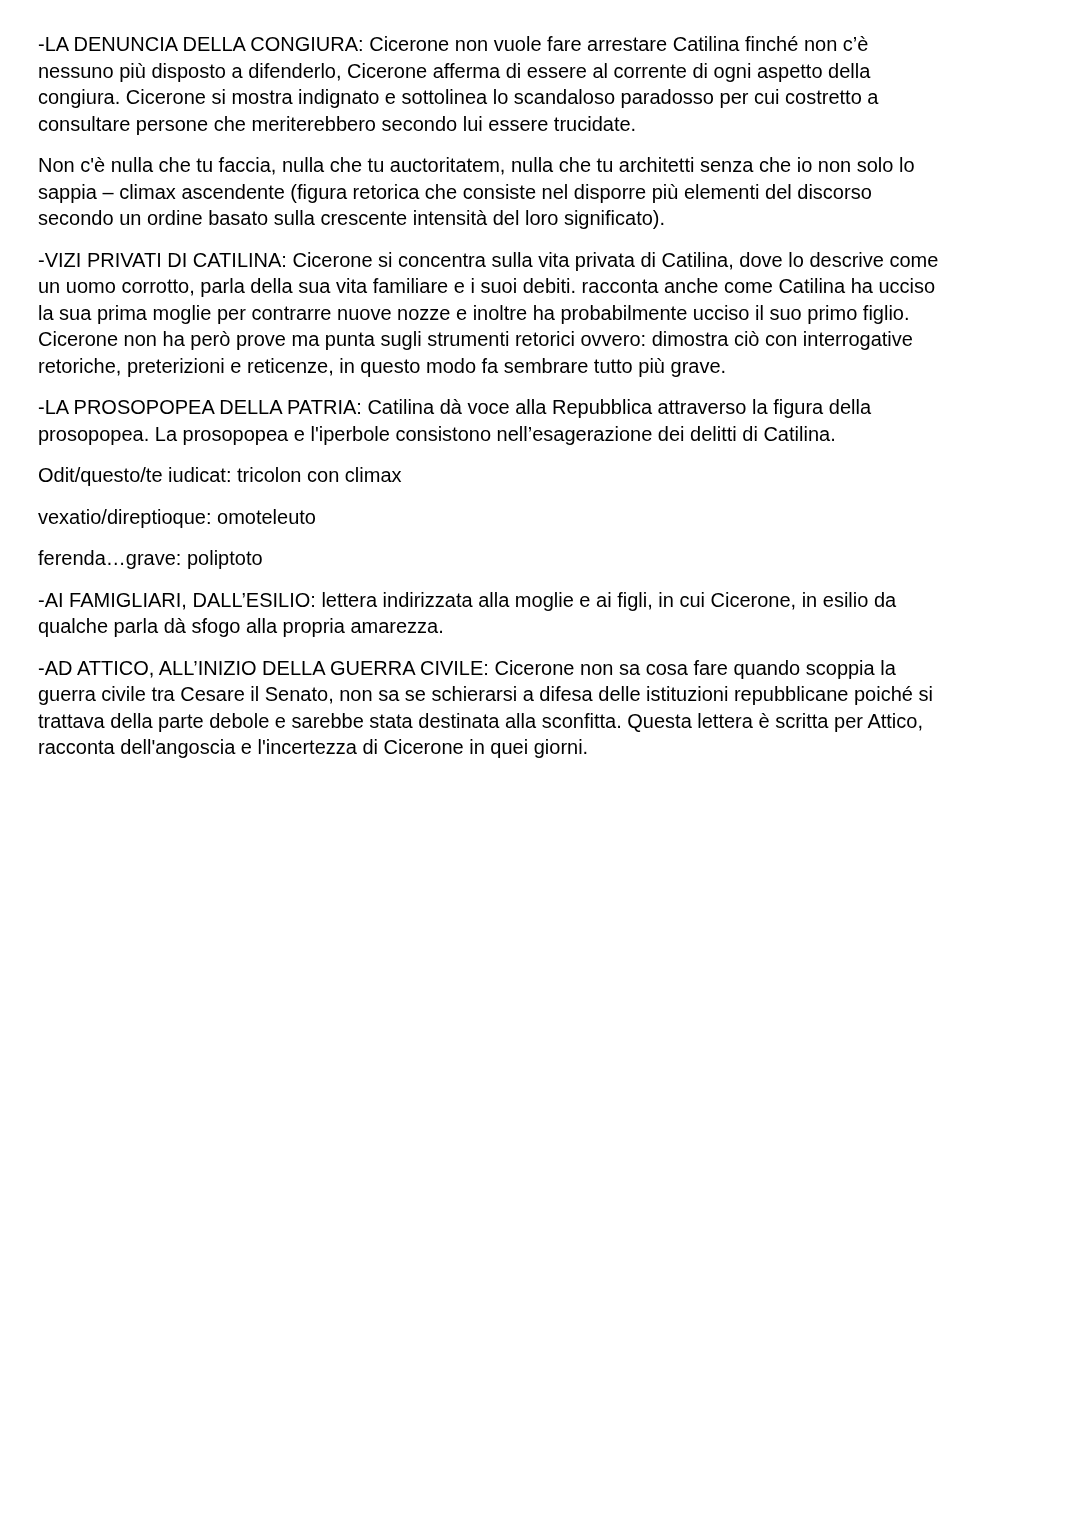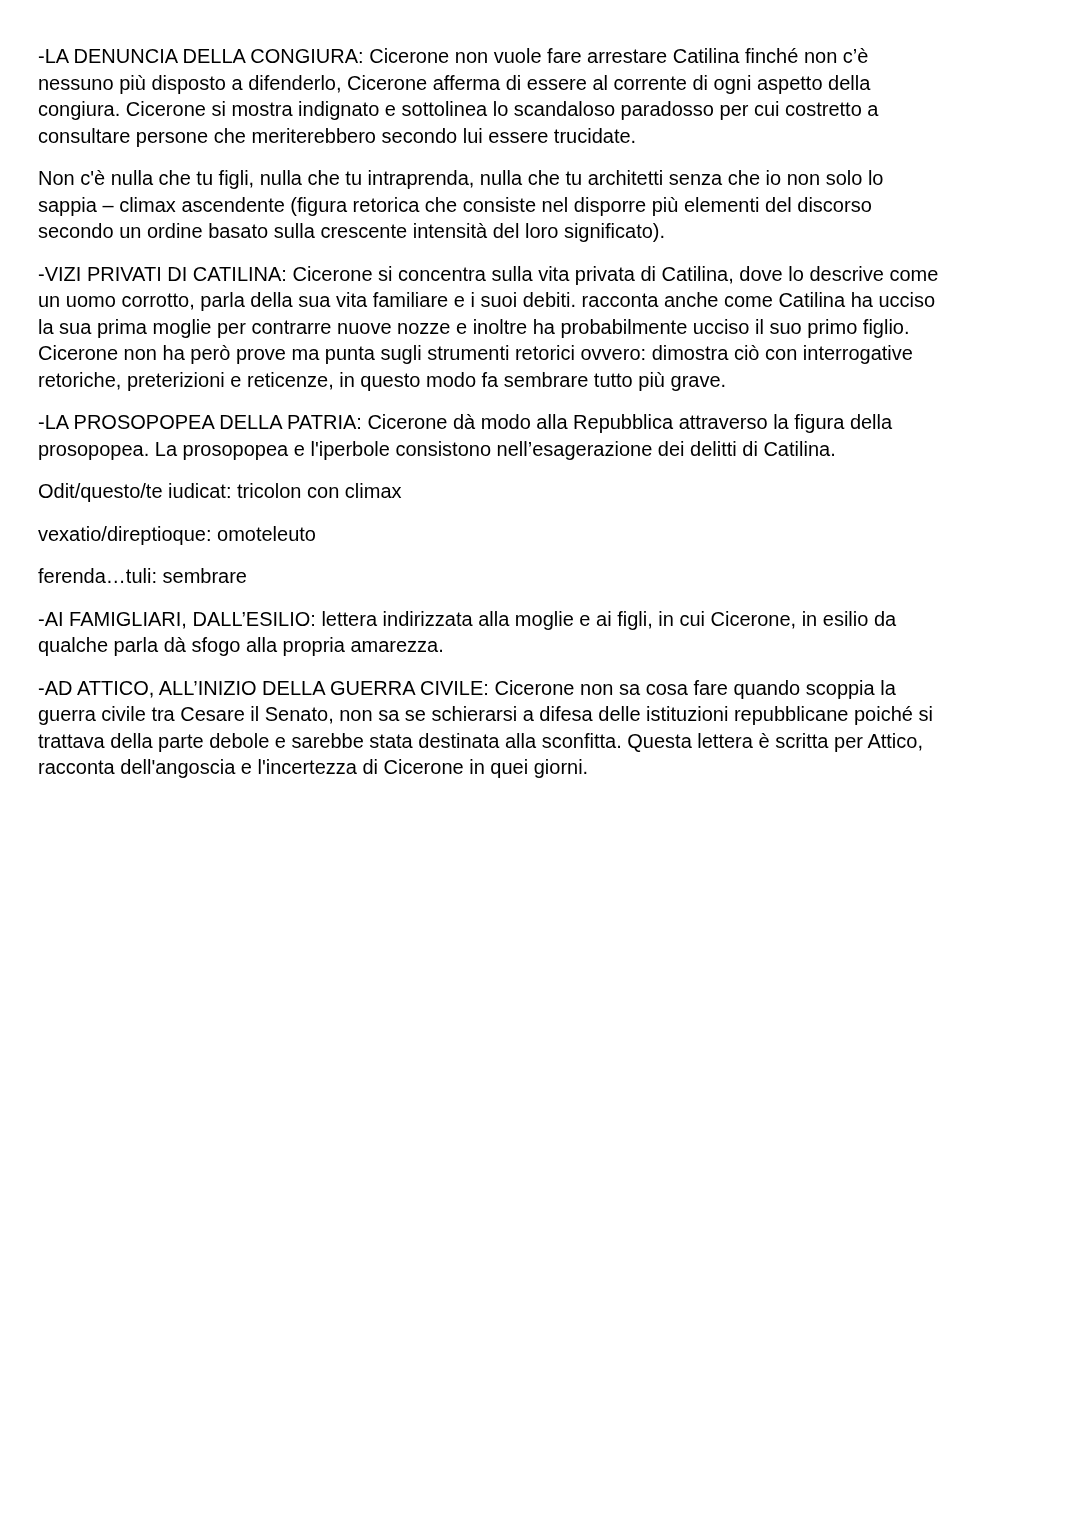--- a/index.html
+++ b/index.html
@@ -17,44 +17,44 @@
       position: absolute;
       left: 38px;
       top: 27px;
       width: 1000px;
       font-family: "Liberation Sans", sans-serif;
       font-size: 20px;
       line-height: 26.5px;
       color: #000000;
     }
     .para {
-      margin: 16px 0 15px 0;
+      margin: 4px 0 15px 0;
       white-space: pre-line;
     }
   </style>
 </head>
 <body>
 
 <div class="page">
   <p class="para">-LA DENUNCIA DELLA CONGIURA: Cicerone non vuole fare arrestare Catilina finché non c’è
 nessuno più disposto a difenderlo, Cicerone afferma di essere al corrente di ogni aspetto della
 congiura. Cicerone si mostra indignato e sottolinea lo scandaloso paradosso per cui costretto a
 consultare persone che meriterebbero secondo lui essere trucidate.</p>
-  <p class="para">Non c'è nulla che tu figli, nulla che tu intraprenda, nulla che tu architetti senza che io non solo lo
+  <p class="para">Non c'è nulla che tu faccia, nulla che tu auctoritatem, nulla che tu architetti senza che io non solo lo
 sappia – climax ascendente (figura retorica che consiste nel disporre più elementi del discorso
 secondo un ordine basato sulla crescente intensità del loro significato).</p>
   <p class="para">-VIZI PRIVATI DI CATILINA: Cicerone si concentra sulla vita privata di Catilina, dove lo descrive come
 un uomo corrotto, parla della sua vita familiare e i suoi debiti. racconta anche come Catilina ha ucciso
 la sua prima moglie per contrarre nuove nozze e inoltre ha probabilmente ucciso il suo primo figlio.
 Cicerone non ha però prove ma punta sugli strumenti retorici ovvero: dimostra ciò con interrogative
 retoriche, preterizioni e reticenze, in questo modo fa sembrare tutto più grave.</p>
-  <p class="para">-LA PROSOPOPEA DELLA PATRIA: Cicerone dà modo alla Repubblica attraverso la figura della
+  <p class="para">-LA PROSOPOPEA DELLA PATRIA: Catilina dà voce alla Repubblica attraverso la figura della
 prosopopea. La prosopopea e l'iperbole consistono nell’esagerazione dei delitti di Catilina.</p>
   <p class="para">Odit/questo/te iudicat: tricolon con climax</p>
   <p class="para">vexatio/direptioque: omoteleuto</p>
-  <p class="para">ferenda…tuli: sembrare</p>
+  <p class="para">ferenda…grave: poliptoto</p>
   <p class="para">-AI FAMIGLIARI, DALL’ESILIO: lettera indirizzata alla moglie e ai figli, in cui Cicerone, in esilio da
 qualche parla dà sfogo alla propria amarezza.</p>
   <p class="para">-AD ATTICO, ALL’INIZIO DELLA GUERRA CIVILE: Cicerone non sa cosa fare quando scoppia la
 guerra civile tra Cesare il Senato, non sa se schierarsi a difesa delle istituzioni repubblicane poiché si
 trattava della parte debole e sarebbe stata destinata alla sconfitta. Questa lettera è scritta per Attico,
 racconta dell'angoscia e l'incertezza di Cicerone in quei giorni.</p>
 </div>
 
 </body></html>

